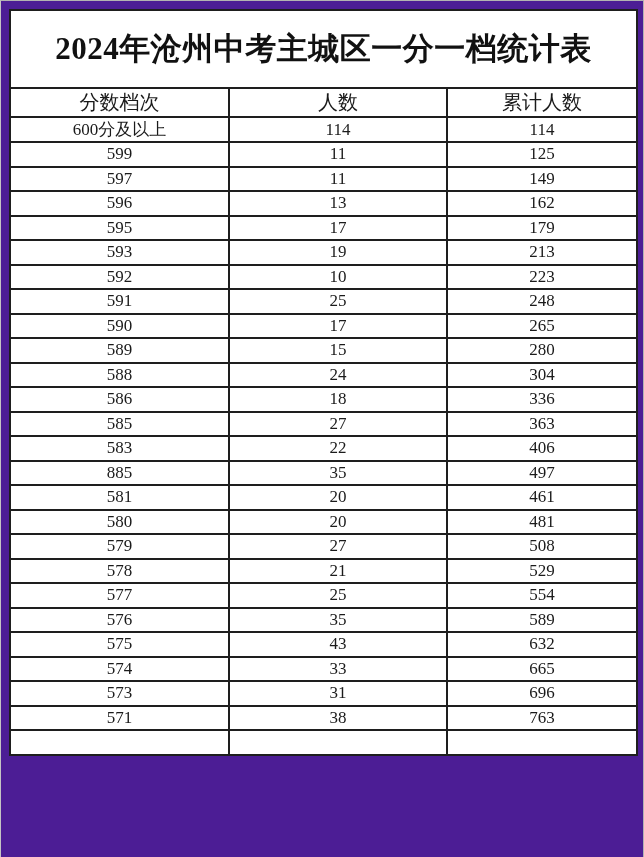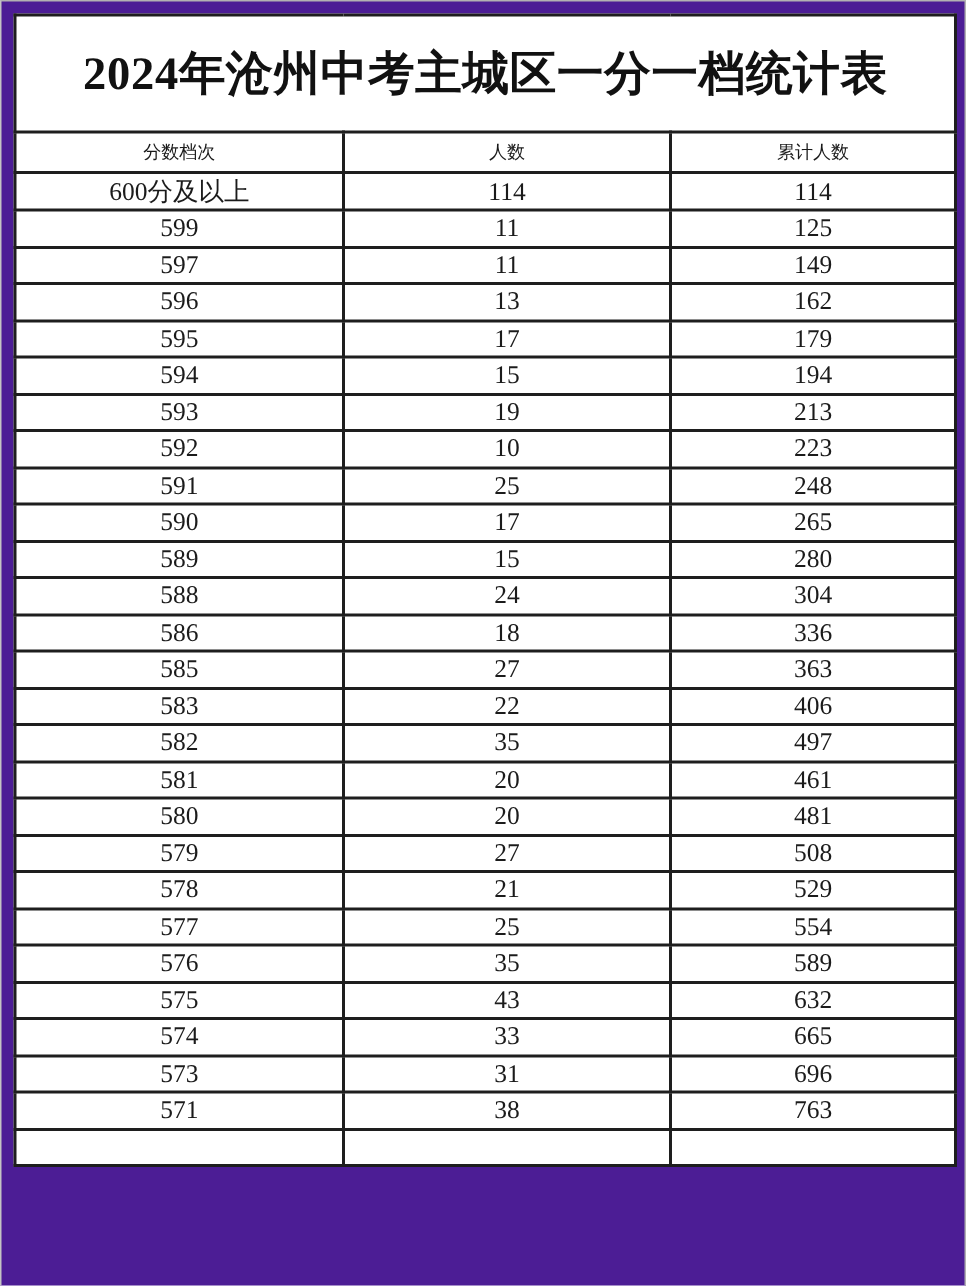--- a/index.html
+++ b/index.html
@@ -46,21 +46,21 @@
   .title-cell {
     height: 76px;
     font-family: "Liberation Serif", serif;
     font-weight: bold;
     font-size: 31px;
     letter-spacing: 0.5px;
     color: #111111;
   }
   .header-row th {
     height: 25px;
-    font-size: 12px;
+    font-size: 20px;
     font-weight: normal;
     font-family: Liberation Mono, monospace;
   }
   .data-row td {
     height: 22.5px;
     font-size: 17px;
     font-family: "Liberation Serif", serif;
     color: #1b1b1b;
   }
 </style>
@@ -104,25 +104,20 @@
     <td>596</td>
     <td>13</td>
     <td>162</td>
   </tr>
         <tr class="data-row">
     <td>595</td>
     <td>17</td>
     <td>179</td>
   </tr>
         <tr class="data-row">
-    <td>594</td>
-    <td>15</td>
-    <td>194</td>
-  </tr>
-        <tr class="data-row">
     <td>593</td>
     <td>19</td>
     <td>213</td>
   </tr>
         <tr class="data-row">
     <td>592</td>
     <td>10</td>
     <td>223</td>
   </tr>
         <tr class="data-row">
@@ -154,21 +149,21 @@
     <td>585</td>
     <td>27</td>
     <td>363</td>
   </tr>
         <tr class="data-row">
     <td>583</td>
     <td>22</td>
     <td>406</td>
   </tr>
         <tr class="data-row">
-    <td>582</td>
+    <td>885</td>
     <td>35</td>
     <td>497</td>
   </tr>
         <tr class="data-row">
     <td>581</td>
     <td>20</td>
     <td>461</td>
   </tr>
         <tr class="data-row">
     <td>580</td>

